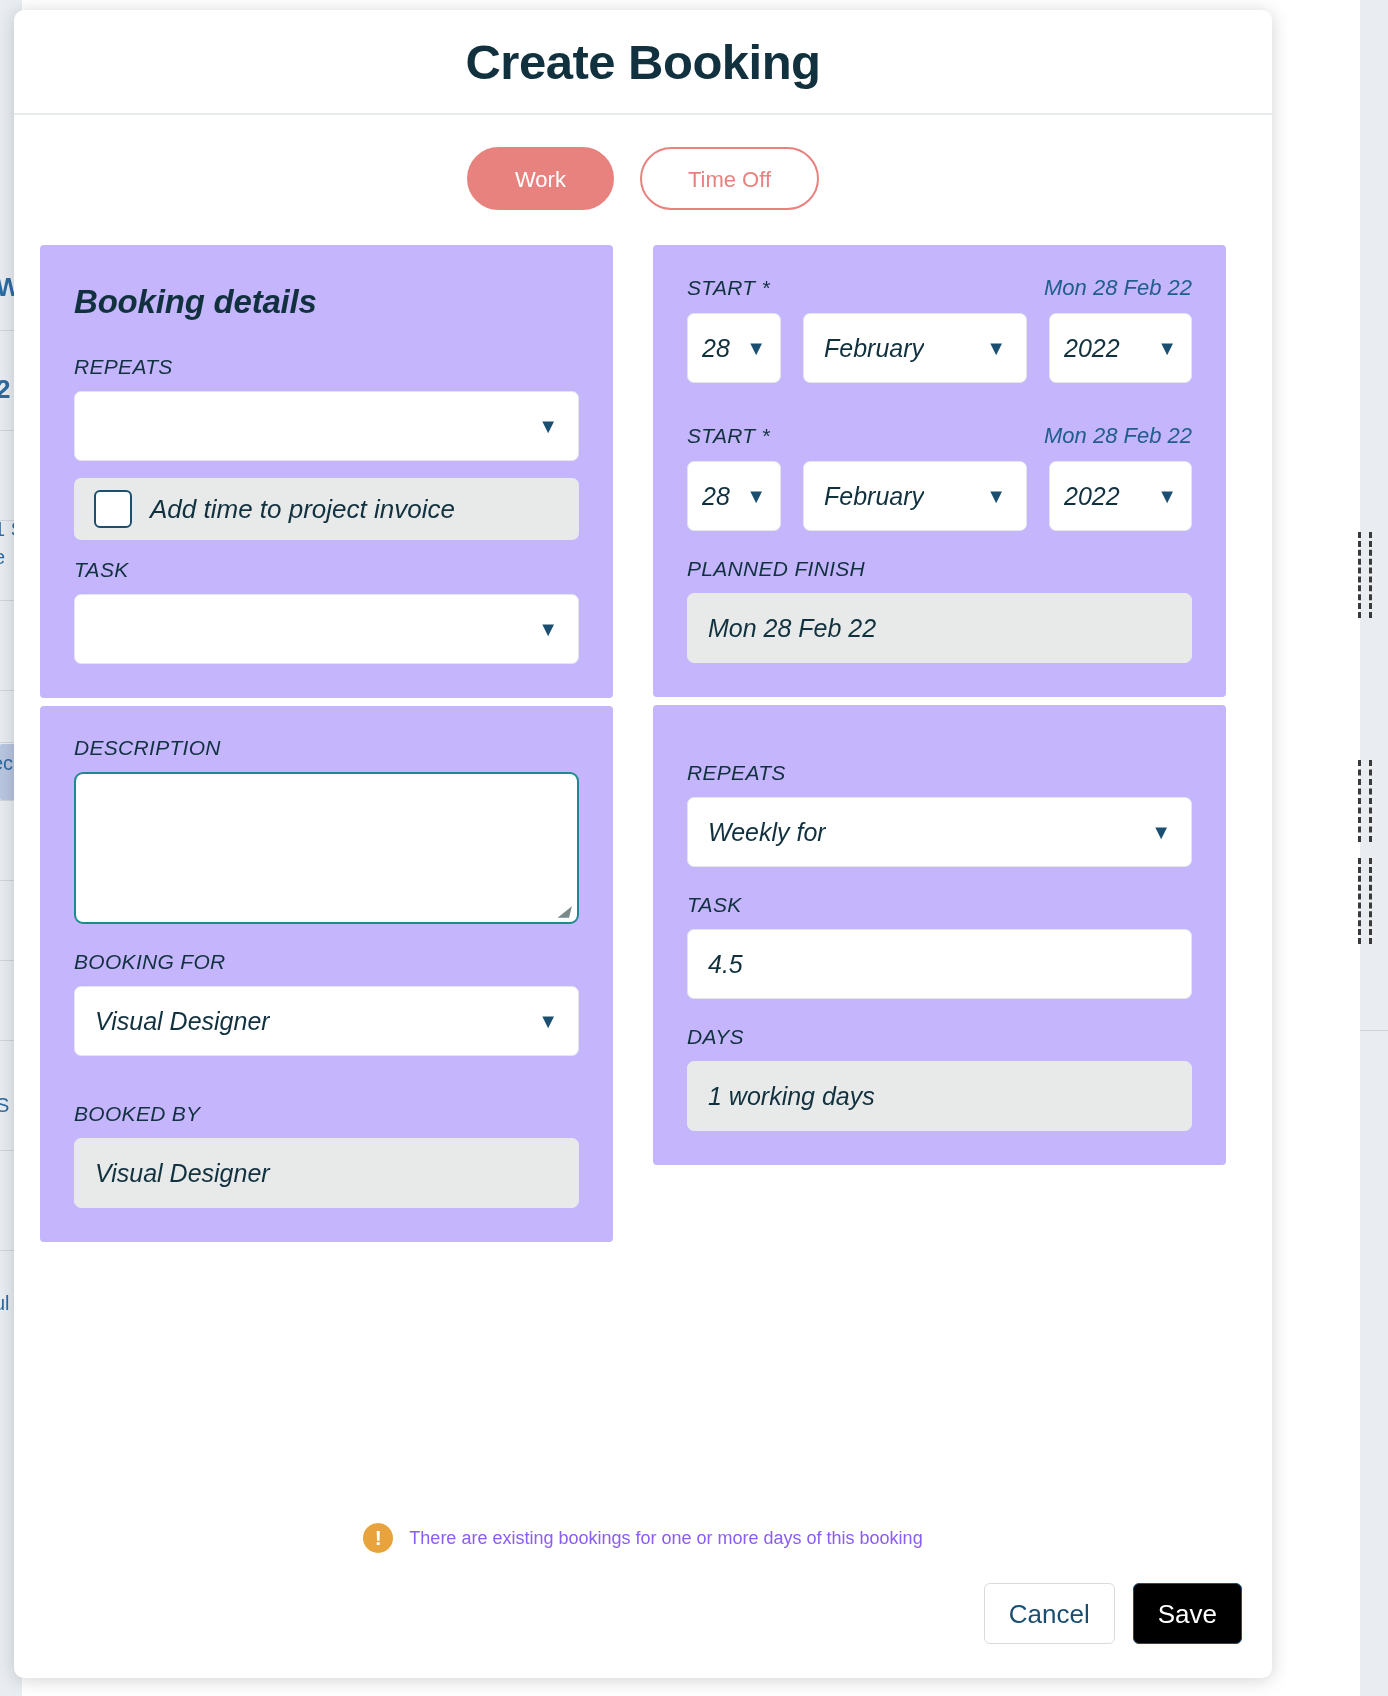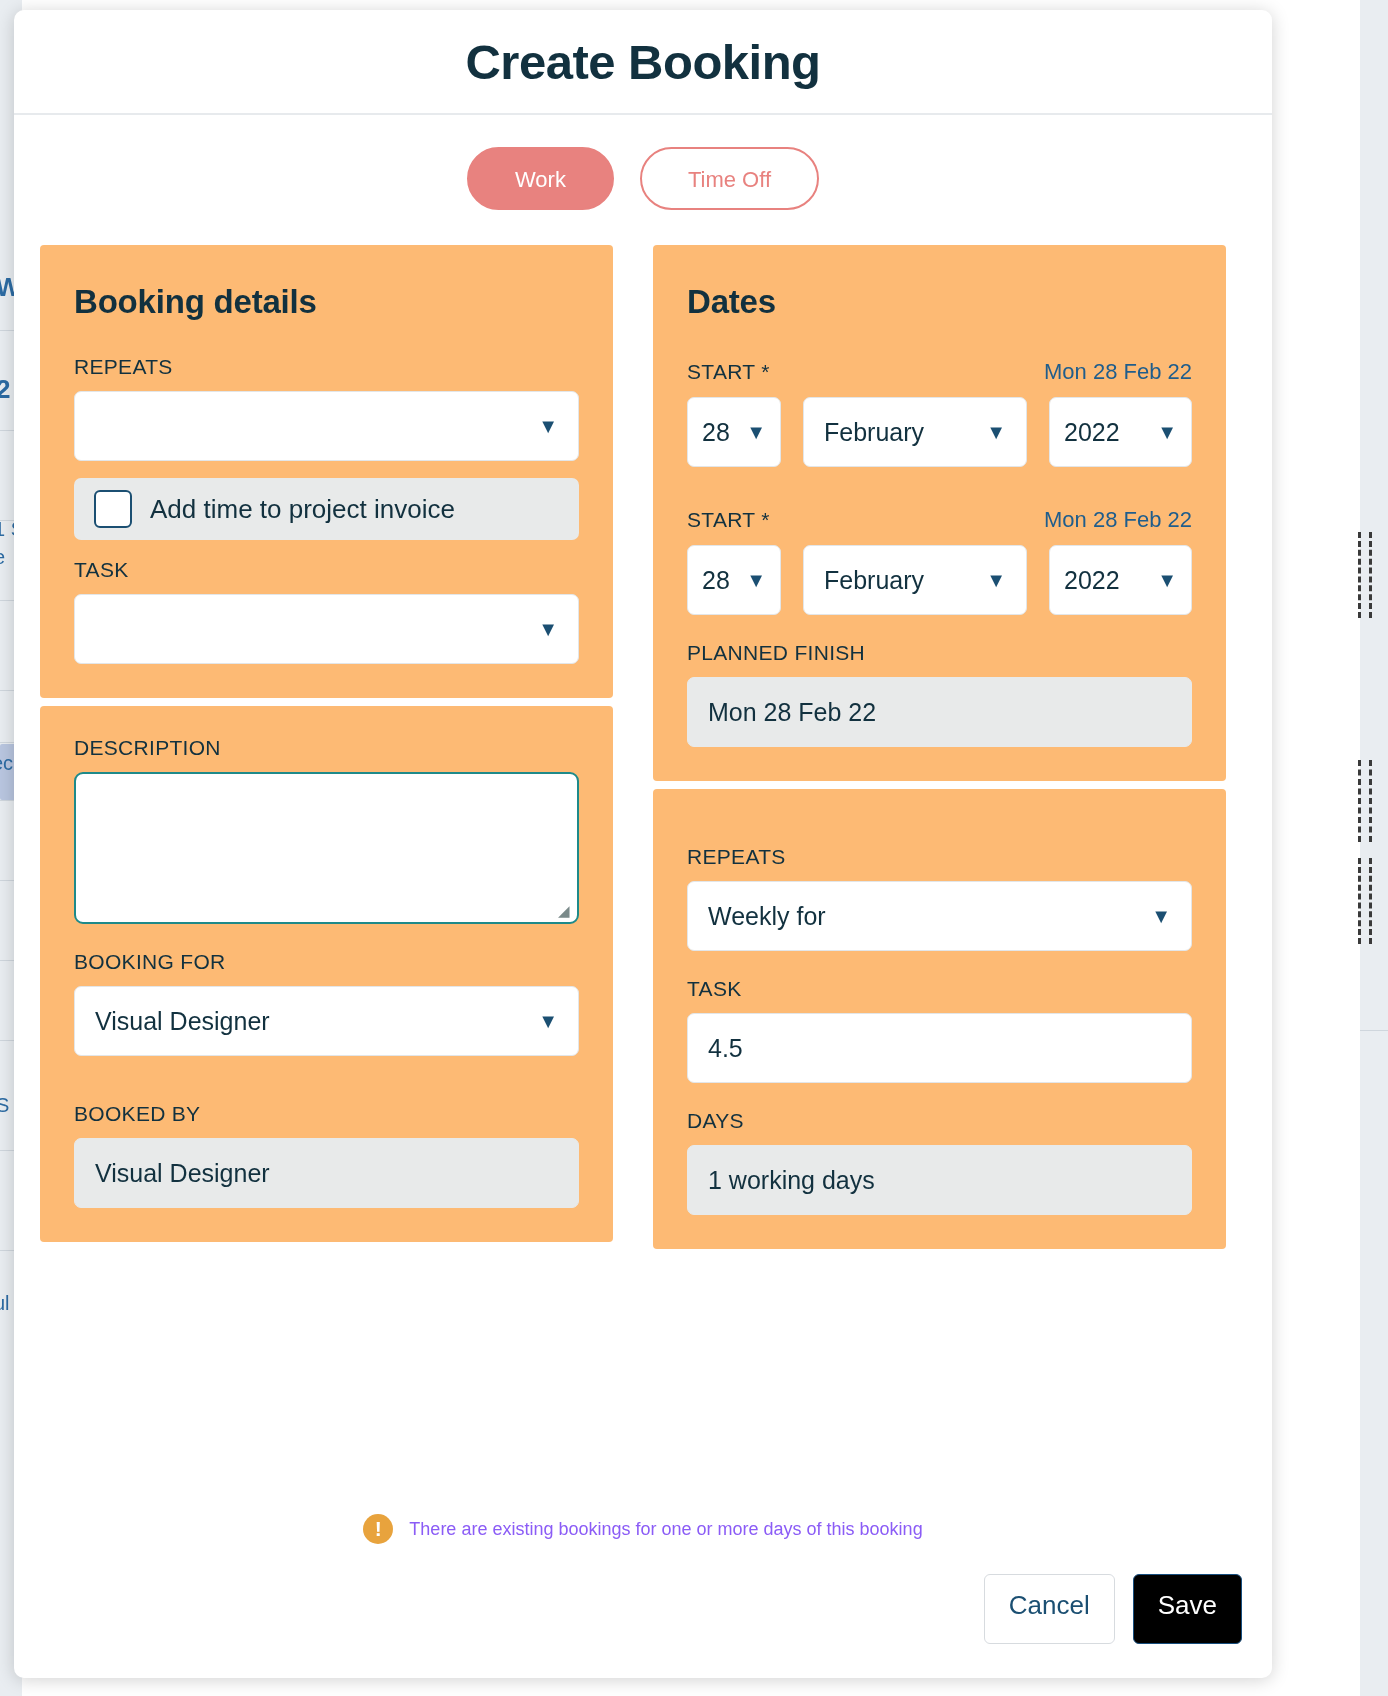--- a/index.html
+++ b/index.html
@@ -108,23 +108,24 @@
   .modal-body {
     flex: 1 1 auto;
     display: flex;
     gap: 40px;
     padding: 35px 26px 0 26px;
     align-items: flex-start;
   }
   .col { width: 573px; display: flex; flex-direction: column; gap: 8px; }
 
   .card {
-    background: #fdba74;
+    background: #c4b5fd;
     border-radius: 4px;
     padding: 30px 34px 34px 34px;
+    font-style: italic;
   }
   .card.tight { padding-top: 30px; }
 
   .section-title {
     font-size: 33px;
     font-weight: 700;
     color: #12313f;
     margin: 8px 0 34px 0;
     letter-spacing: -0.2px;
   }
@@ -251,21 +252,21 @@
     display: flex;
     justify-content: flex-end;
     align-items: center;
     gap: 18px;
     padding: 30px 30px 34px 30px;
     flex: 0 0 auto;
   }
   .btn {
     font-size: 26px;
     border-radius: 6px;
-    height: 70px;
+    height: 61px;
     padding: 0 24px;
     line-height: 60px;
     cursor: pointer;
     user-select: none;
   }
   .btn-secondary {
     background: #ffffff;
     color: #1b4f72;
     border: 1px solid #d7dbdf;
   }
@@ -365,21 +366,20 @@
 
         <div class="field-label">BOOKED BY</div>
         <div class="readonly">Visual Designer</div>
       </div>
 
     </div>
 
     <div class="col">
 
       <div class="card">
-        <div class="section-title dates">Dates</div>
 
         <div class="label-row">
           <div class="field-label">START *</div>
           <div class="date-preview">Mon 28 Feb 22</div>
         </div>
         <div class="date-row">
           <div class="select day">
             <span class="val">28</span>
             <span class="caret">▼</span>
           </div>

